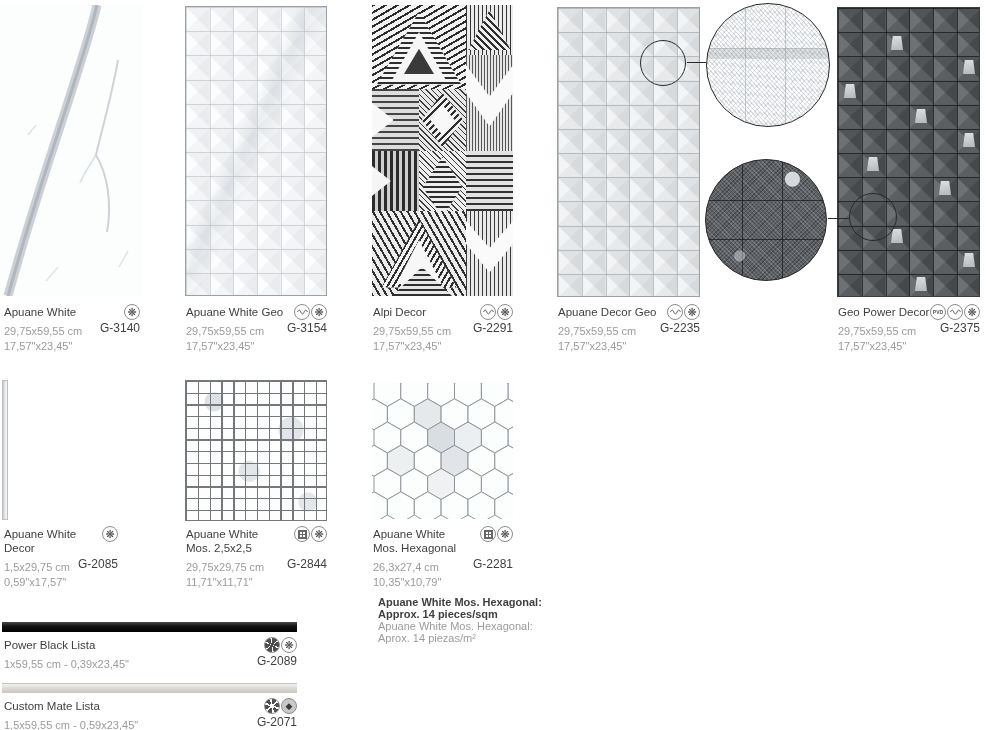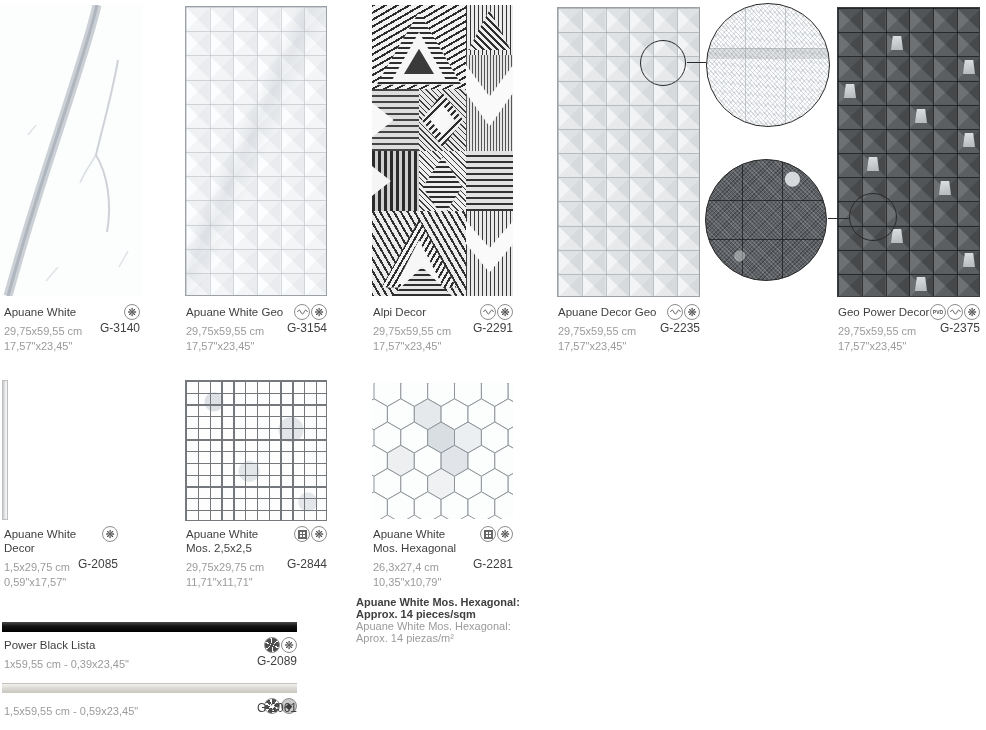--- a/index.html
+++ b/index.html
@@ -94,21 +94,21 @@
   #l2{left:186px;top:305px;width:141px}
   #l3{left:373px;top:305px;width:140px}
   #l4{left:558px;top:305px;width:142px}
   #l5{left:838px;top:305px;width:142px}
   #l6{left:4px;top:527px;width:114px}
   #l7{left:186px;top:527px;width:141px}
   #l8{left:373px;top:527px;width:140px}
   #l9{left:4px;top:638px;width:293px}
   #l10{left:4px;top:699px;width:293px}
 
-  #note{left:356px;top:596px;width:165px;position:absolute;font-size:11px;line-height:12px}
+  #note{left:378px;top:596px;width:165px;position:absolute;font-size:11px;line-height:12px}
   #note .b{color:#3f3f3f;font-weight:bold}
   #note .g{color:#9b9b9b}
 
   
   .ic{width:16px;height:16px;border:1px solid #8d8d8d;border-radius:50%;box-sizing:border-box;
       display:flex;align-items:center;justify-content:center;background:#fff;flex:0 0 auto}
   .ic .snow{font-size:11px;line-height:1;color:#4a4a4a}
   .ic.pvd{font-size:5px;font-weight:bold;color:#555;letter-spacing:0}
   .ic .meshsq{width:9px;height:9px;border:1px solid #666;box-sizing:border-box;
       background:repeating-linear-gradient(to right,#666 0 1px,transparent 1px 3px),
@@ -391,17 +391,18 @@
 </div>
 
 <div class="tile" id="t10"></div>
 <div class="label" id="l10">
   <div class="icons">
     <span class="ic gear"></span>
     <span class="ic diamond">
         <span class="dia">◆</span>
       </span>
   </div>
+  <div class="pname">Custom Mate Lista</div>
   <div class="srow">
     <span class="sizecm">1,5x59,55 cm - 0,59x23,45"</span>
-    <span class="code">G-2061</span>
+    <span class="code">G-2071</span>
   </div>
 </div>
 
 </body></html>

